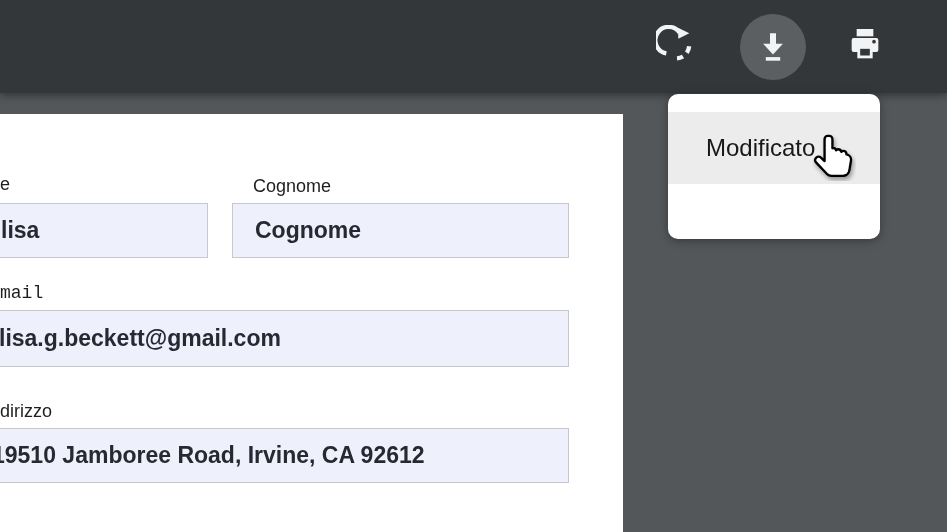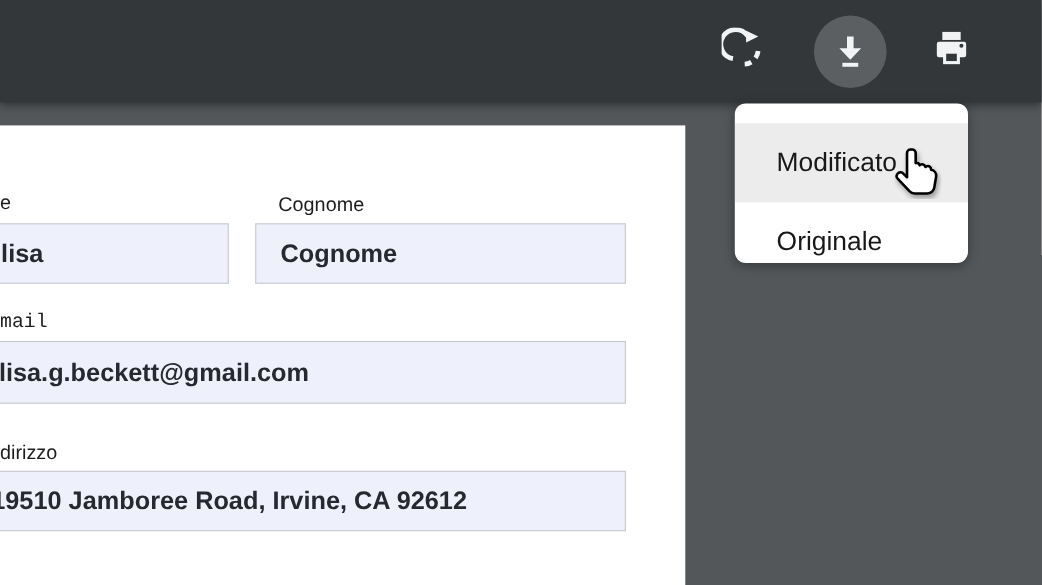--- a/index.html
+++ b/index.html
@@ -147,21 +147,20 @@
   <span class="field-value">lisa.g.beckett@gmail.com</span>
 </div>
 
 <span class="form-label l-address">dirizzo</span>
 <div class="field f-address">
   <span class="field-value">19510 Jamboree Road, Irvine, CA 92612</span>
 </div>
 
 <div class="menu">
   <div class="menu-item hovered">Modificato</div>
-  <div class="menu-item">Originale</div>
 </div>
 
 <div class="cursor">
   <svg width="44" height="48" viewBox="0 0 28 30">
     <path d="M10 1.6
              C8.9 1.6 8 2.5 8 3.6
              V17.6
              L5.7 15.4
              C4.8 14.5 3.3 14.6 2.5 15.6
              C1.8 16.5 1.9 17.8 2.7 18.6

